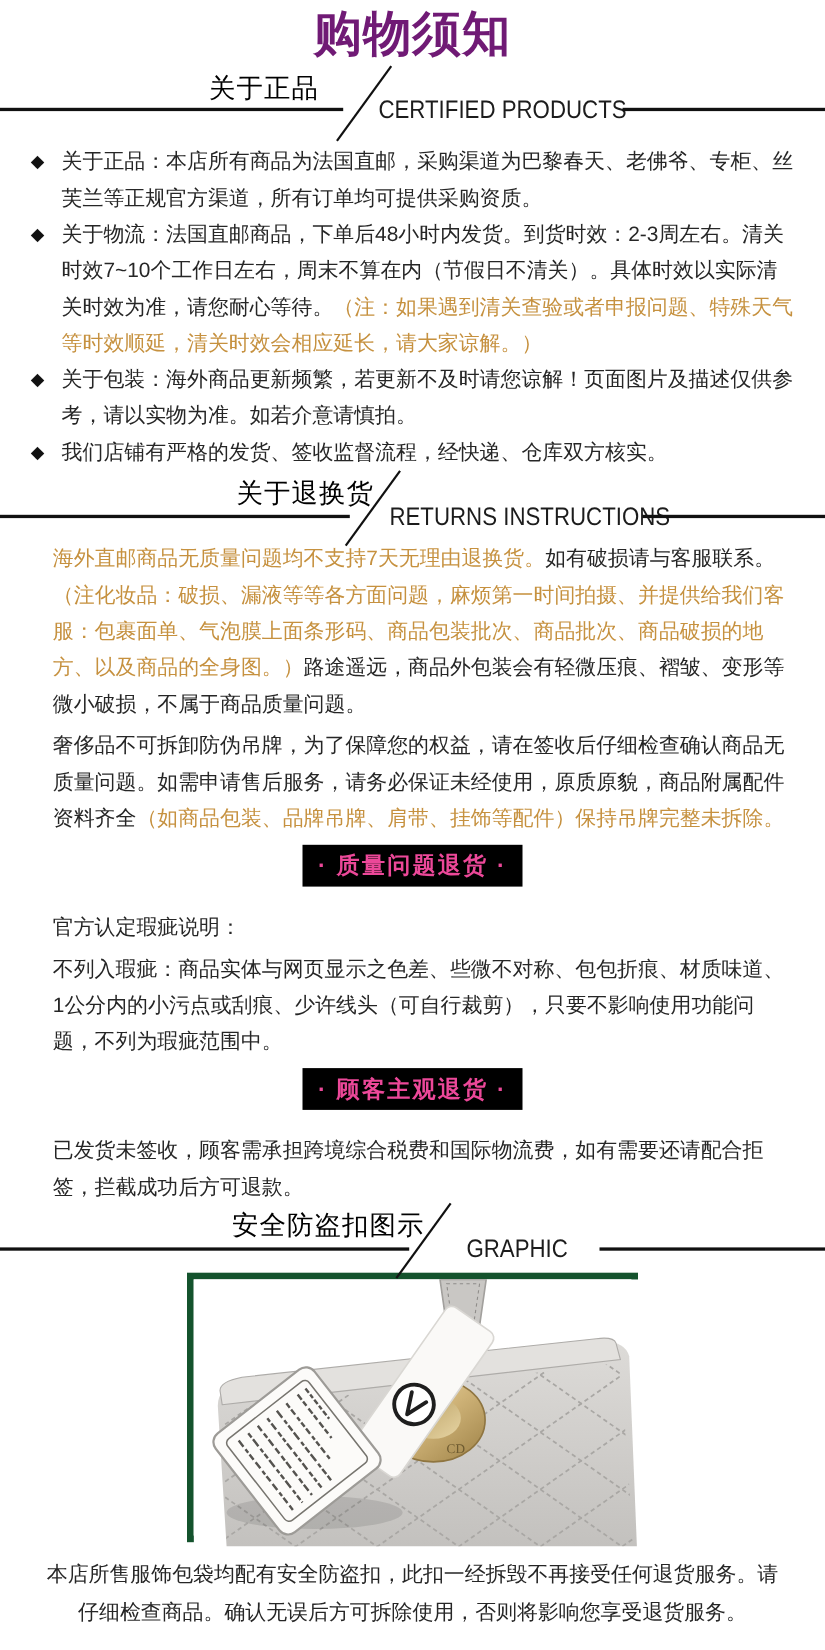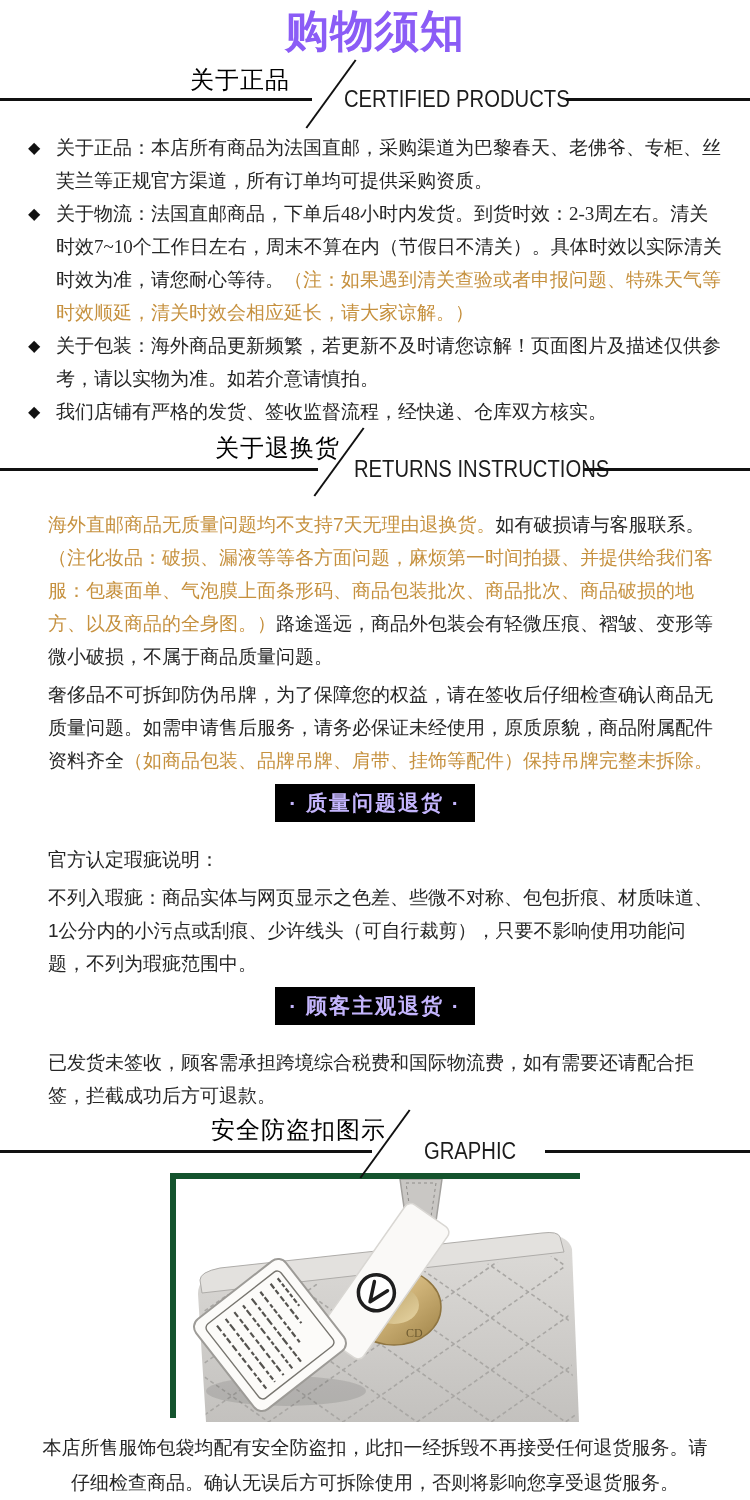--- a/index.html
+++ b/index.html
@@ -3,21 +3,21 @@
 <meta charset="utf-8">
 <style>
   * { box-sizing: border-box; margin: 0; padding: 0; }
   html,body { background:#fff; }
   body {
     width: 750px; height: 1500px; overflow: hidden; margin: 0 auto;
     font-family: "Liberation Sans", sans-serif;
     color: #262626;
   }
   .page-title {
-    text-align: center; font-size: 44px; font-weight: bold; color: #8b5cf6;
+    text-align: center; font-size: 44px; font-weight: bold; color: #701a75;
     padding-top: 6px; line-height: 50px; letter-spacing: 1px;
   }
   
   .sec-header { position: relative; height: 70px; }
   .sec-header .zh {
     position: absolute; top: 8px; left: 0; font-size: 24px; color: #000000;
     text-align: right; letter-spacing: 1px;
   }
   .sec-header .rule { position: absolute; top: 42px; height: 3px; background: #111; }
   .sec-header .slash {
@@ -48,26 +48,26 @@
   .s3 .rule { top: 38px; }
   .s3 .slash { top: -10px; left: 384px; }
   .s3 .en { top: 26px; left: 424px; }
   .s3 .rule-l { left: 0; width: 372px; }
   .s3 .rule-r { left: 545px; right: 0; }
 
   .body-text { font-size: 19px; line-height: 33px; word-break: break-all; }
   .bullet-list { margin-top: 5px; }
   .bullet-row { display: flex; padding: 0 26px 0 28px; }
   .diamond { width: 28px; flex: 0 0 28px; font-size: 16px; line-height: 33px; color: #111; }
-  .bullet-text { flex: 1; font-family: Liberation Serif, serif; }
+  .bullet-text { flex: 1; }
   .para-block { padding: 0 34px 0 48px; }
   .para + .para { margin-top: 5px; }
   .accent { color: #c6913f; }
   .badge {
-    display: table; margin: 7px auto 0; background: #000; color: #c4b5fd;
+    display: table; margin: 7px auto 0; background: #000; color: #ec4899;
     font-size: 21px; font-weight: bold; padding: 5px 14px; letter-spacing: 2px;
   }
   .after-badge { margin-top: 21px; }
   .photo-frame {
     width: 410px; height: 245px; margin: 1px auto 0;
     border: 6px solid #14532d; background: #fff;
   }
   .footer-note {
     margin-top: 12px; padding: 0 40px; text-align: center;
     font-size: 19px; line-height: 35px; color: #262626; word-break: break-all;
@@ -106,21 +106,21 @@
   </div>
 
 <div class="sec-header s2">
   <div class="zh">关于退换货</div>
   <div class="rule rule-l"></div>
   <div class="slash"></div>
   <div class="en">RETURNS INSTRUCTIONS</div>
   <div class="rule rule-r"></div>
 </div>
 
-<div class="para-block body-text" style="margin-top:16px">
+<div class="para-block body-text" style="margin-top:0">
     <div class="para"><span class="accent">海外直邮商品无质量问题均不支持7天无理由退换货。</span><span>如有破损请与客服联系。</span><span class="accent">（注化妆品：破损、漏液等等各方面问题，麻烦第一时间拍摄、并提供给我们客服：包裹面单、气泡膜上面条形码、商品包装批次、商品批次、商品破损的地方、以及商品的全身图。）</span><span>路途遥远，商品外包装会有轻微压痕、褶皱、变形等微小破损，不属于商品质量问题。</span></div>
     <div class="para"><span>奢侈品不可拆卸防伪吊牌，为了保障您的权益，请在签收后仔细检查确认商品无质量问题。如需申请售后服务，请务必保证未经使用，原质原貌，商品附属配件资料齐全</span><span class="accent">（如商品包装、品牌吊牌、肩带、挂饰等配件）保持吊牌完整未拆除。</span></div>
   </div>
 
 <div class="badge">· 质量问题退货 ·</div>
 
 <div class="para-block body-text after-badge">
     <div class="para">官方认定瑕疵说明：</div>
     <div class="para">不列入瑕疵：商品实体与网页显示之色差、些微不对称、包包折痕、材质味道、1公分内的小污点或刮痕、少许线头（可自行裁剪），只要不影响使用功能问题，不列为瑕疵范围中。</div>
   </div>

